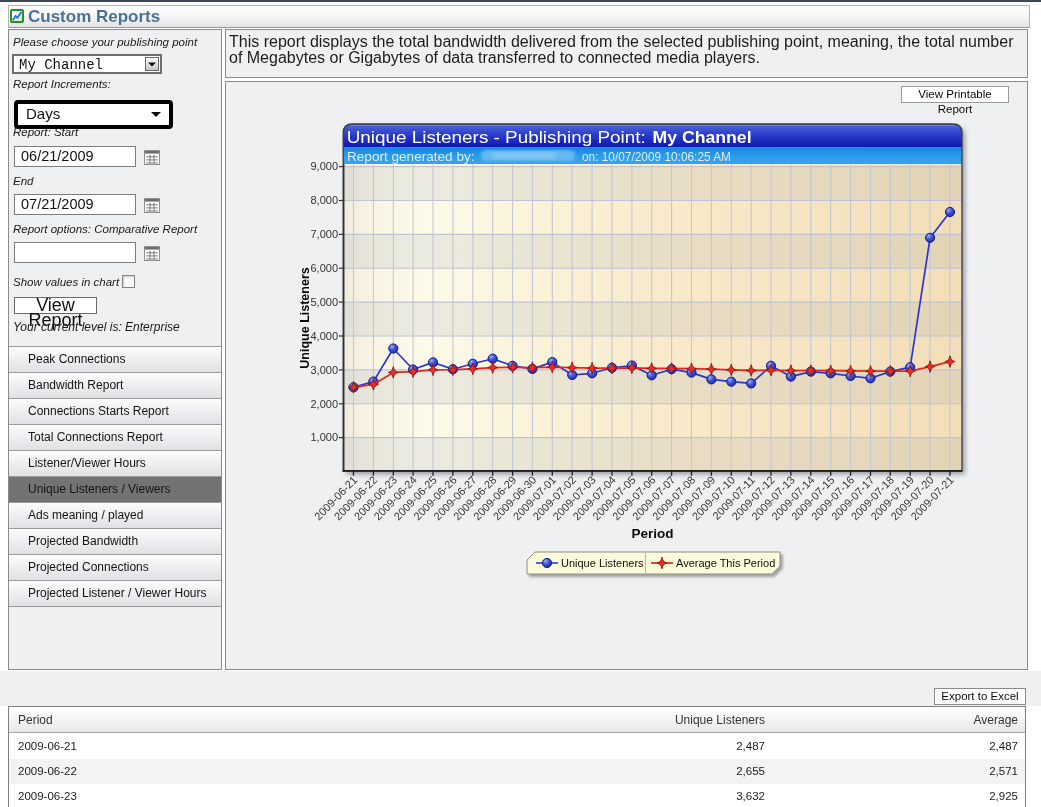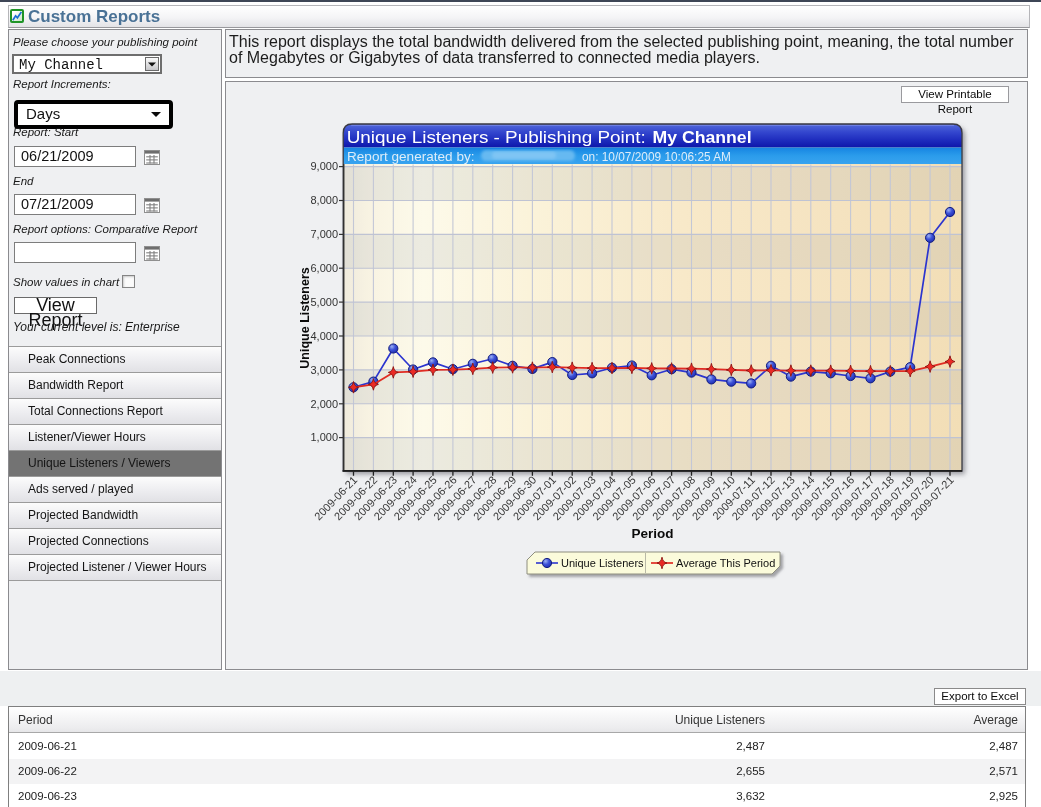--- a/index.html
+++ b/index.html
@@ -105,24 +105,25 @@
         </g>
       </svg>
     </div>
   <div class="lab abs" style="left:4px;top:246px;">Show values in chart</div>
   <div class="chk"></div>
   <div id="viewbtn" class="abs">View Report</div>
   <div class="lab abs" style="left:4px;top:290px;font-size:12px;">Your current level is: Enterprise</div>
   <div id="menu" class="abs">
       <div class="mi">Peak Connections</div>
 <div class="mi">Bandwidth Report</div>
+<div class="mi">Connections Starts Report</div>
 <div class="mi">Total Connections Report</div>
 <div class="mi">Listener/Viewer Hours</div>
 <div class="mi sel">Unique Listeners / Viewers</div>
-<div class="mi">Ads served / played</div>
+<div class="mi">Ads meaning / played</div>
 <div class="mi">Projected Bandwidth</div>
 <div class="mi">Projected Connections</div>
 <div class="mi">Projected Listener / Viewer Hours</div>
     </div>
 </div>
 
 <div id="descbox" class="abs">
     <div id="desc" class="abs">This report displays the total bandwidth delivered from the selected publishing point, meaning, the total number of Megabytes or Gigabytes of data transferred to connected media players.</div>
   </div>
 <div id="chartpanel" class="abs"></div>

